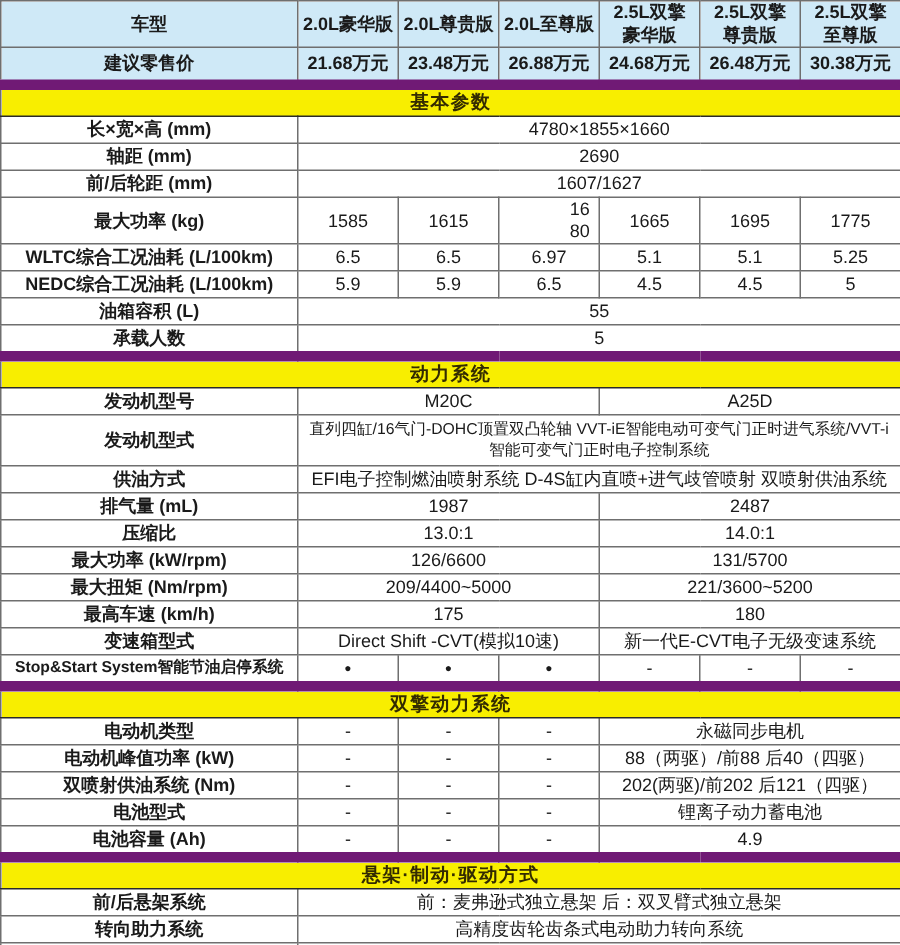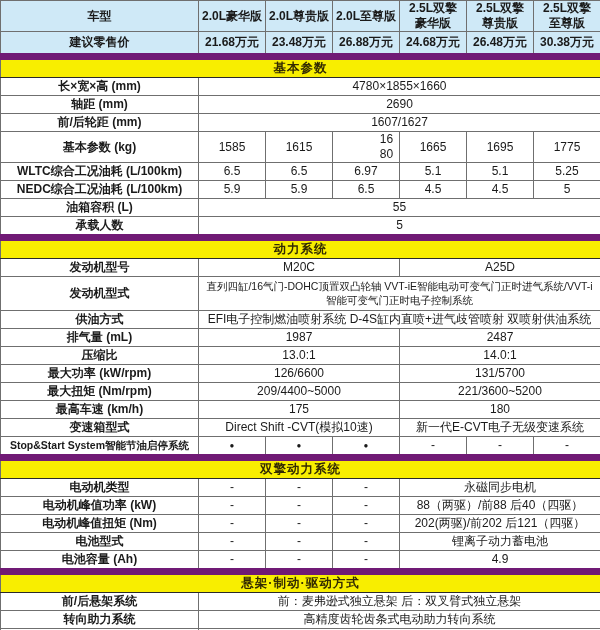--- a/index.html
+++ b/index.html
@@ -101,21 +101,21 @@
       </tr>
       <tr>
         <td class="row-label" style="font-size: 12px;">轴距 (mm)</td>
         <td class="value-cell" colspan="6" style="font-size: 12px;">2690</td>
       </tr>
       <tr>
         <td class="row-label" style="font-size: 12px;">前/后轮距 (mm)</td>
         <td class="value-cell" colspan="6" style="font-size: 12px;">1607/1627</td>
       </tr>
       <tr>
-        <td class="row-label" style="font-size: 12px;">基本参数 (kg)</td>
+        <td class="row-label" style="font-size: 12px;">最大功率 (kg)</td>
         <td class="value-cell" colspan="1" style="font-size: 12px;">1585</td>
         <td class="value-cell" colspan="1" style="font-size: 12px;">1615</td>
         <td class="value-cell" colspan="1" style="font-size: 12px; padding-left: 44px;">1680</td>
         <td class="value-cell" colspan="1" style="font-size: 12px;">1665</td>
         <td class="value-cell" colspan="1" style="font-size: 12px;">1695</td>
         <td class="value-cell" colspan="1" style="font-size: 12px;">1775</td>
       </tr>
       <tr>
         <td class="row-label" style="font-size: 12px;">WLTC综合工况油耗 (L/100km)</td>
         <td class="value-cell" colspan="1" style="font-size: 12px;">6.5</td>
@@ -208,21 +208,21 @@
         <td class="value-cell" colspan="3" style="font-size: 12px;">永磁同步电机</td>
       </tr>
       <tr>
         <td class="row-label" style="font-size: 12px;">电动机峰值功率 (kW)</td>
         <td class="value-cell" colspan="1" style="font-size: 12px;">-</td>
         <td class="value-cell" colspan="1" style="font-size: 12px;">-</td>
         <td class="value-cell" colspan="1" style="font-size: 12px;">-</td>
         <td class="value-cell" colspan="3" style="font-size: 12px; margin-top: 26px;">88（两驱）/前88 后40（四驱）</td>
       </tr>
       <tr>
-        <td class="row-label" style="font-size: 12px;">电动机峰值扭矩 (Nm)</td>
+        <td class="row-label" style="font-size: 12px;">双喷射供油系统 (Nm)</td>
         <td class="value-cell" colspan="1" style="font-size: 12px;">-</td>
         <td class="value-cell" colspan="1" style="font-size: 12px;">-</td>
         <td class="value-cell" colspan="1" style="font-size: 12px;">-</td>
         <td class="value-cell" colspan="3" style="font-size: 12px;">202(两驱)/前202 后121（四驱）</td>
       </tr>
       <tr>
         <td class="row-label" style="font-size: 12px;">电池型式</td>
         <td class="value-cell" colspan="1" style="font-size: 12px;">-</td>
         <td class="value-cell" colspan="1" style="font-size: 12px;">-</td>
         <td class="value-cell" colspan="1" style="font-size: 12px;">-</td>

